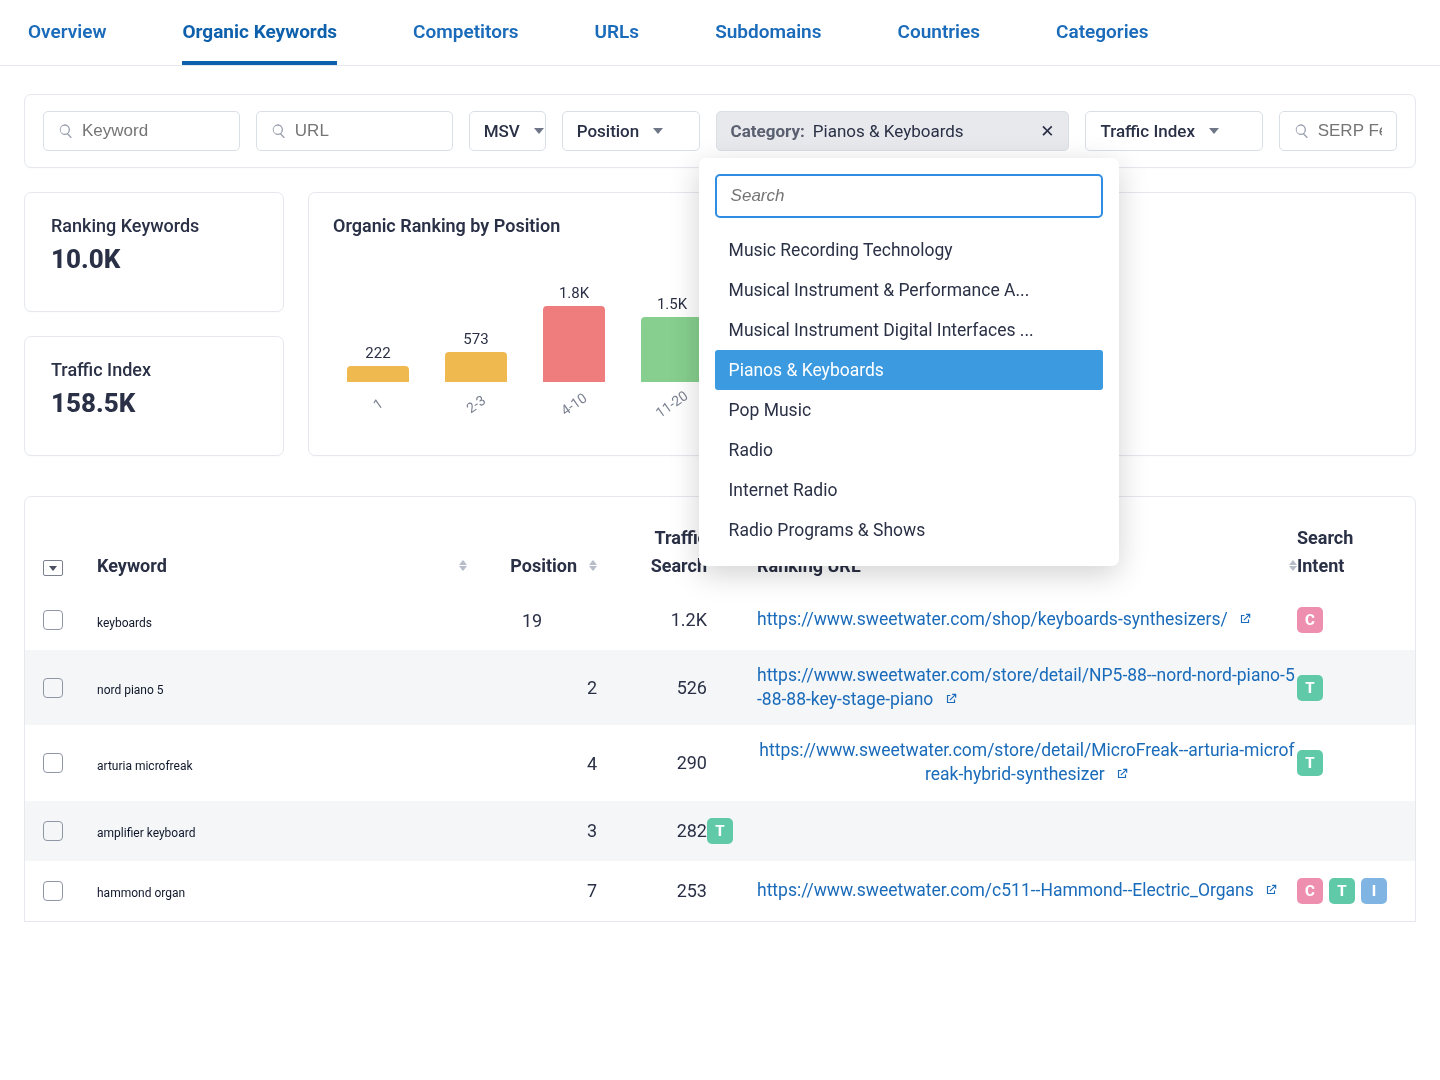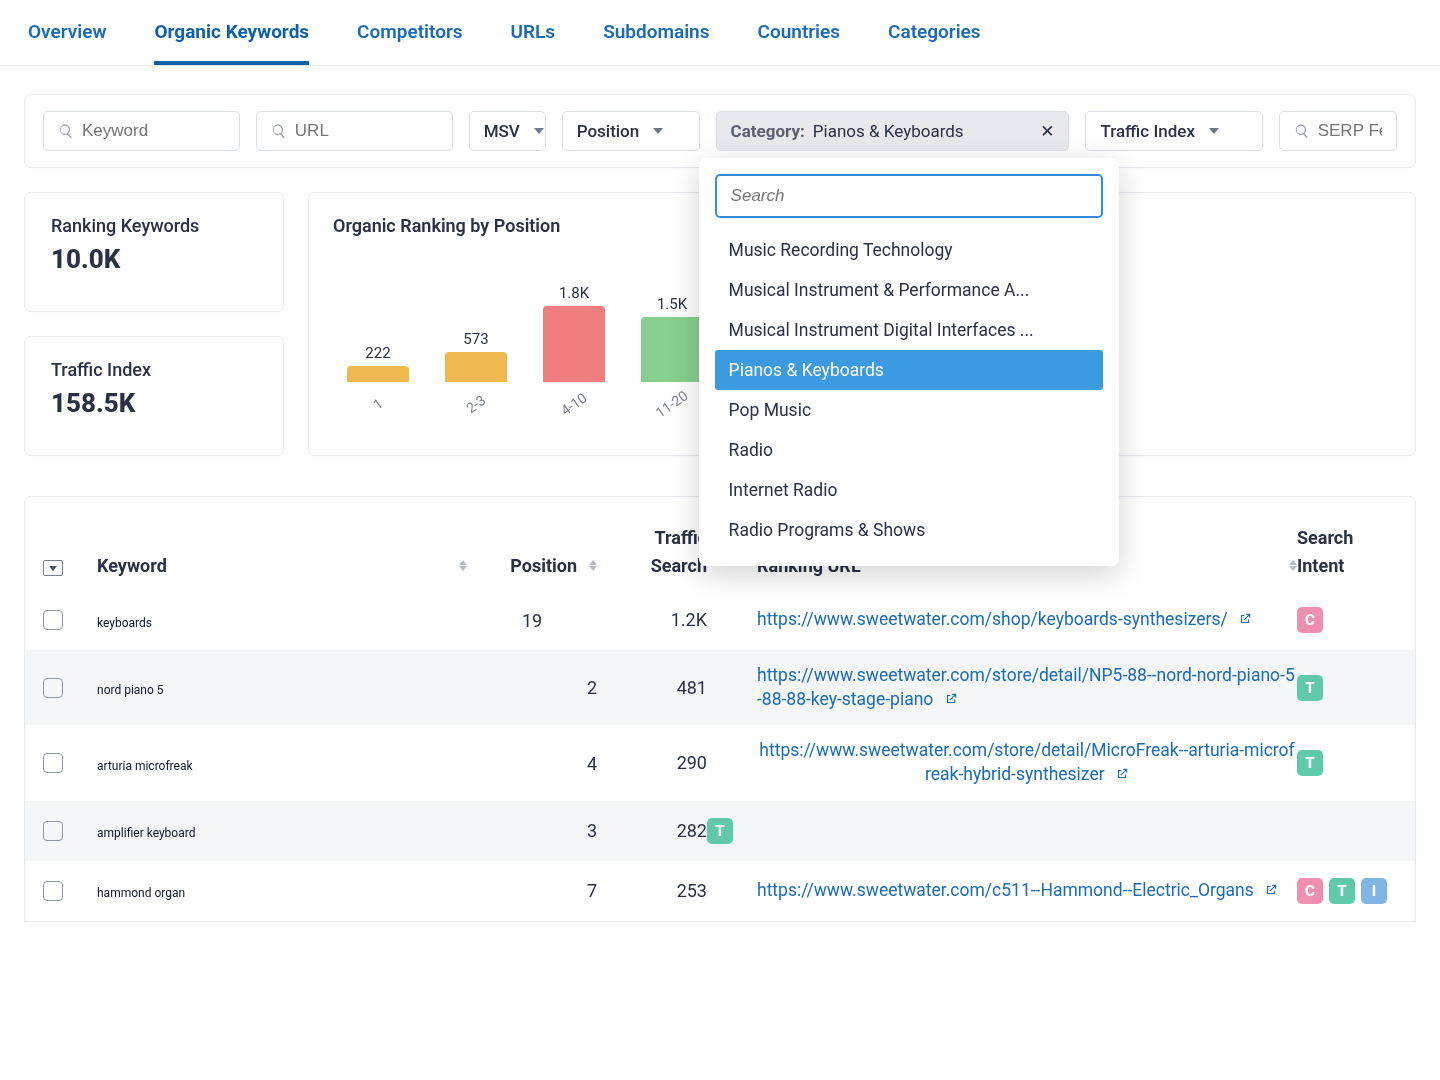--- a/index.html
+++ b/index.html
@@ -1,19 +1,19 @@
 <!DOCTYPE html>
 <html><head>
 <meta charset="utf-8">
 <style>
 * { box-sizing: border-box; margin: 0; padding: 0; }
 body { font-family: -apple-system, BlinkMacSystemFont, "Segoe UI", Roboto, "Helvetica Neue", Arial, sans-serif; background: #fff; color: #2a3045; font-size: 14px; width: 1440px; }
 
 
-.tabs { display: flex; gap: 48px; padding: 0 28px; border-bottom: 1px solid #e5e8ed; }
+.tabs { display: flex; gap: 76px; padding: 0 28px; border-bottom: 1px solid #e5e8ed; }
 .tab { padding: 20px 0 18px; font-size: 19px; font-weight: 600; color: #1a6bba; cursor: pointer; border-bottom: 4px solid transparent; }
 .tab.active { color: #0d60ac; border-bottom-color: #0d60ac; font-weight: 700; }
 
 
 .filters-wrap { margin: 28px 24px 0; background: #fff; border: 1px solid #e5e8ed; border-radius: 7px; padding: 16px 18px; display: flex; gap: 16px; align-items: center; box-shadow: 0 1px 2px rgba(0,0,0,0.02);}
 .pill { border: 1px solid #dadfe6; border-radius: 5px; height: 40px; display: flex; align-items: center; padding: 0 14px; color: #6e7688; font-size: 17px; background: #fff; gap: 8px; }
 .pill.btn { cursor: pointer; color: #2a3045; font-weight: 500; }
 .pill.cat { background: #e7e9ed; color: #2a3045; }
 .pill.cat .lbl { font-weight: 700; color: #5a6070;}
 .pill.cat .val { color: #2a3045; }
@@ -255,21 +255,21 @@
             <span class="badge C">C</span>
           </div>
         </div>
       </div>
       <div class="trow">
         <div class="col-cb">
           <div class="cb"></div>
         </div>
         <div class="col-kw kw"><a href="#">nord piano 5</a></div>
         <div class="col-pos" style="text-align:right;">2</div>
-        <div class="col-ti" style="text-align:right;">481</div>
+        <div class="col-ti" style="text-align:right;">526</div>
         <div class="col-url url" style="padding-left:50px;"><span>https://www.sweetwater.com/store/detail/NP5-88--nord-nord-piano-5-88-88-key-stage-piano <span class="ext"><svg class="ext-icon" viewBox="0 0 24 24">
                 <path d="M14 3h7v7h-2V6.4l-8.3 8.3-1.4-1.4L17.6 5H14V3zM5 5h6v2H7v10h10v-4h2v6H5V5z"></path>
               </svg></span></span></div>
         <div class="col-si">
           <div class="badges">
             <span class="badge T">T</span>
           </div>
         </div>
       </div>
       <div class="trow">

